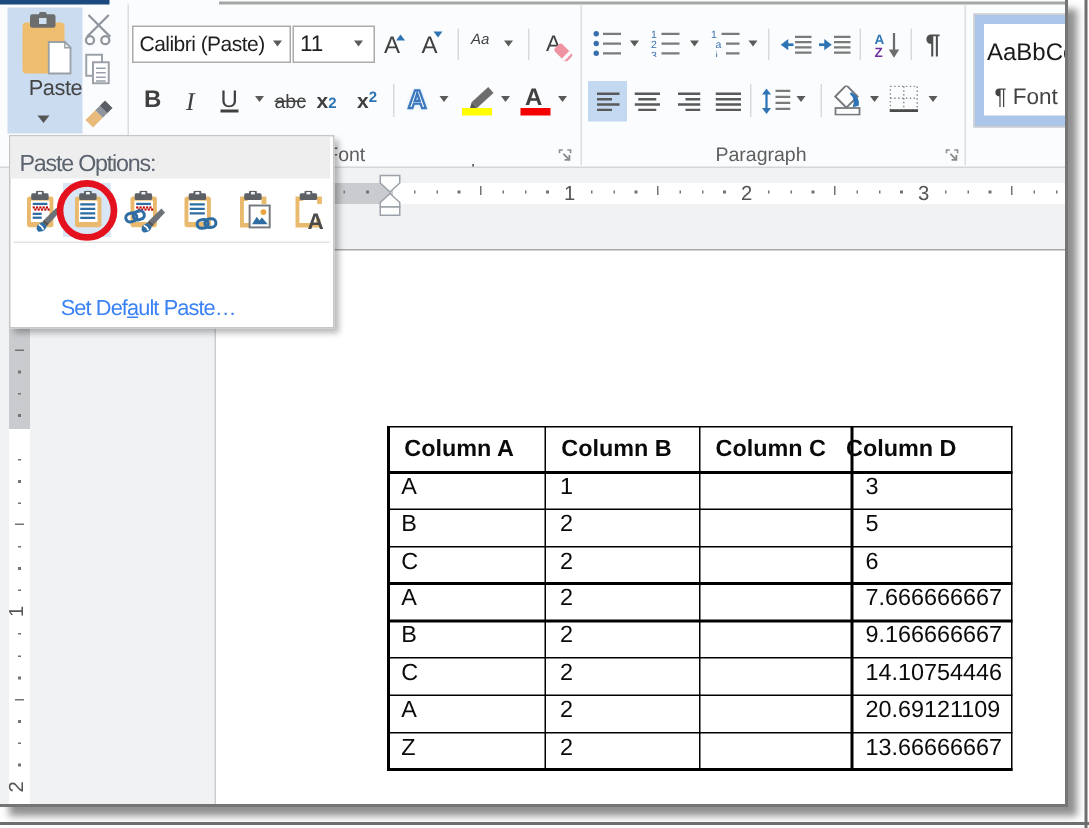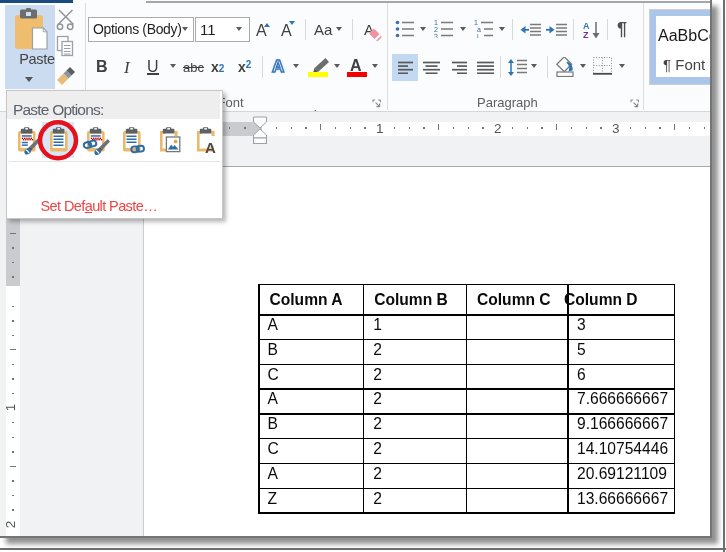--- a/index.html
+++ b/index.html
@@ -45,21 +45,21 @@
   .tc{position:absolute;font-size:15.6px;color:#0a0a0a;line-height:15px;white-space:nowrap;}
   .tc.h{font-weight:bold;}
   
   #panel{left:6px;top:90px;width:215px;height:127px;background:#fff;
      border:1px solid #c6c6c6;box-shadow:3px 3px 4px rgba(0,0,0,.28);}
   #panelTitle{left:0;top:0;width:207px;height:17px;background:#eeeeef;
      font-weight:normal;font-size:15.5px;color:#5a626e;line-height:15px;letter-spacing:-0.8px;
      padding:11px 0 0 6px;}
   #hlBox{left:35px;top:31px;width:32px;height:36px;background:#d8e6f6;}
   #pdivider{left:2px;top:70px;width:211px;height:1px;background:#e3e3e3;}
-  #setdef{left:33.5px;top:106.5px;font-size:14.5px;letter-spacing:-0.6px;color:#ef4444;line-height:17px;}
+  #setdef{left:33.5px;top:106.5px;font-size:14.5px;letter-spacing:-0.6px;color:#3b82f6;line-height:17px;}
   #tooltip{left:42px;top:168px;width:176px;height:27px;background:#fff;
      border:1px solid #9b9b9b;box-shadow:2px 2px 3px rgba(0,0,0,.2);z-index:30;}
   #tooltip span{position:absolute;left:4.5px;top:6px;font-size:15.3px;letter-spacing:-0.5px;color:#1e1e1e;white-space:nowrap;}
   .picon{position:absolute;top:127px;width:30px;height:30px;}
 </style>
 </head>
 <body>
 <div class="abs" id="content">
 
   <div class="abs" id="ribbon"></div>
@@ -92,31 +92,31 @@
   <path d="M10 37.5 h6.5 M10 40.5 h6.5 M10 43.5 h6.5 M10 46 h6.5" stroke-width="1"></path>
  </g>
  <g>
   <path d="M3 72 L9.5 65.5 L14.5 70.5 L8 77 Z" fill="#e9bb7a"></path>
   <path d="M9.5 65.5 L12.5 62.5 L17.5 67.5 L14.5 70.5 Z" fill="#8f959c"></path>
   <path d="M12.5 62.5 L16 59 L21 64 L17.5 67.5 Z" fill="#5a5f65"></path>
  </g>
     </svg>
 
   <div class="abs combo" style="left:88px;top:17px;width:104px;height:23px;"></div>
-  <div class="abs" style="left:93px;top:21px;font-size:14px;letter-spacing:-0.35px;color:#1f1f1f;">Options (Body)</div>
+  <div class="abs" style="left:93px;top:21px;font-size:14px;letter-spacing:-0.35px;color:#1f1f1f;">Calibri (Paste)</div>
   <div class="abs dd" style="left:182px;top:27px;"></div>
   <div class="abs combo" style="left:195px;top:17px;width:53px;height:23px;"></div>
   <div class="abs" style="left:200px;top:21px;font-size:15px;color:#1f1f1f;">11</div>
   <div class="abs dd" style="left:236px;top:27px;"></div>
   <div class="abs rt" style="left:256px;top:22px;font-size:16px;">A</div>
   <div class="abs" style="left:264px;top:20px;width:0;height:0;border:3.5px solid transparent;border-bottom:4.5px solid #2e74b5;"></div>
   <div class="abs rt" style="left:281px;top:22px;font-size:16px;">A</div>
   <div class="abs" style="left:289px;top:21px;width:0;height:0;border:3.5px solid transparent;border-top:4.5px solid #2e74b5;"></div>
   <div class="abs vsep" style="left:305px;top:19px;height:21px;"></div>
-  <div class="abs rt" style="left:314px;top:21px;font-size:15px;">Aa</div>
+  <div class="abs rt" style="left:314px;top:21px;font-size:10px;font-style:italic;">Aa</div>
   <div class="abs dd" style="left:336px;top:27px;"></div>
   <div class="abs vsep" style="left:352px;top:19px;height:21px;"></div>
   <div class="abs rt" style="left:364px;top:21px;font-size:15px;">A</div>
   <svg class="abs" width="14" height="16" style="left:369px;top:25px;">
       <rect x="3" y="4" width="7" height="12" rx="2" fill="#ee93a2" transform="rotate(-45 6.5 10)"></rect>
       <rect x="3" y="12.2" width="7" height="2.2" fill="#fff" transform="rotate(-45 6.5 10)"></rect>
     </svg>
 
   <div class="abs rt" style="left:96px;top:58px;font-size:16px;font-weight:bold;">B</div>
   <div class="abs rt" style="left:124px;top:58px;font-size:17px;font-family:'Liberation Serif',serif;font-style:italic;">I</div>

